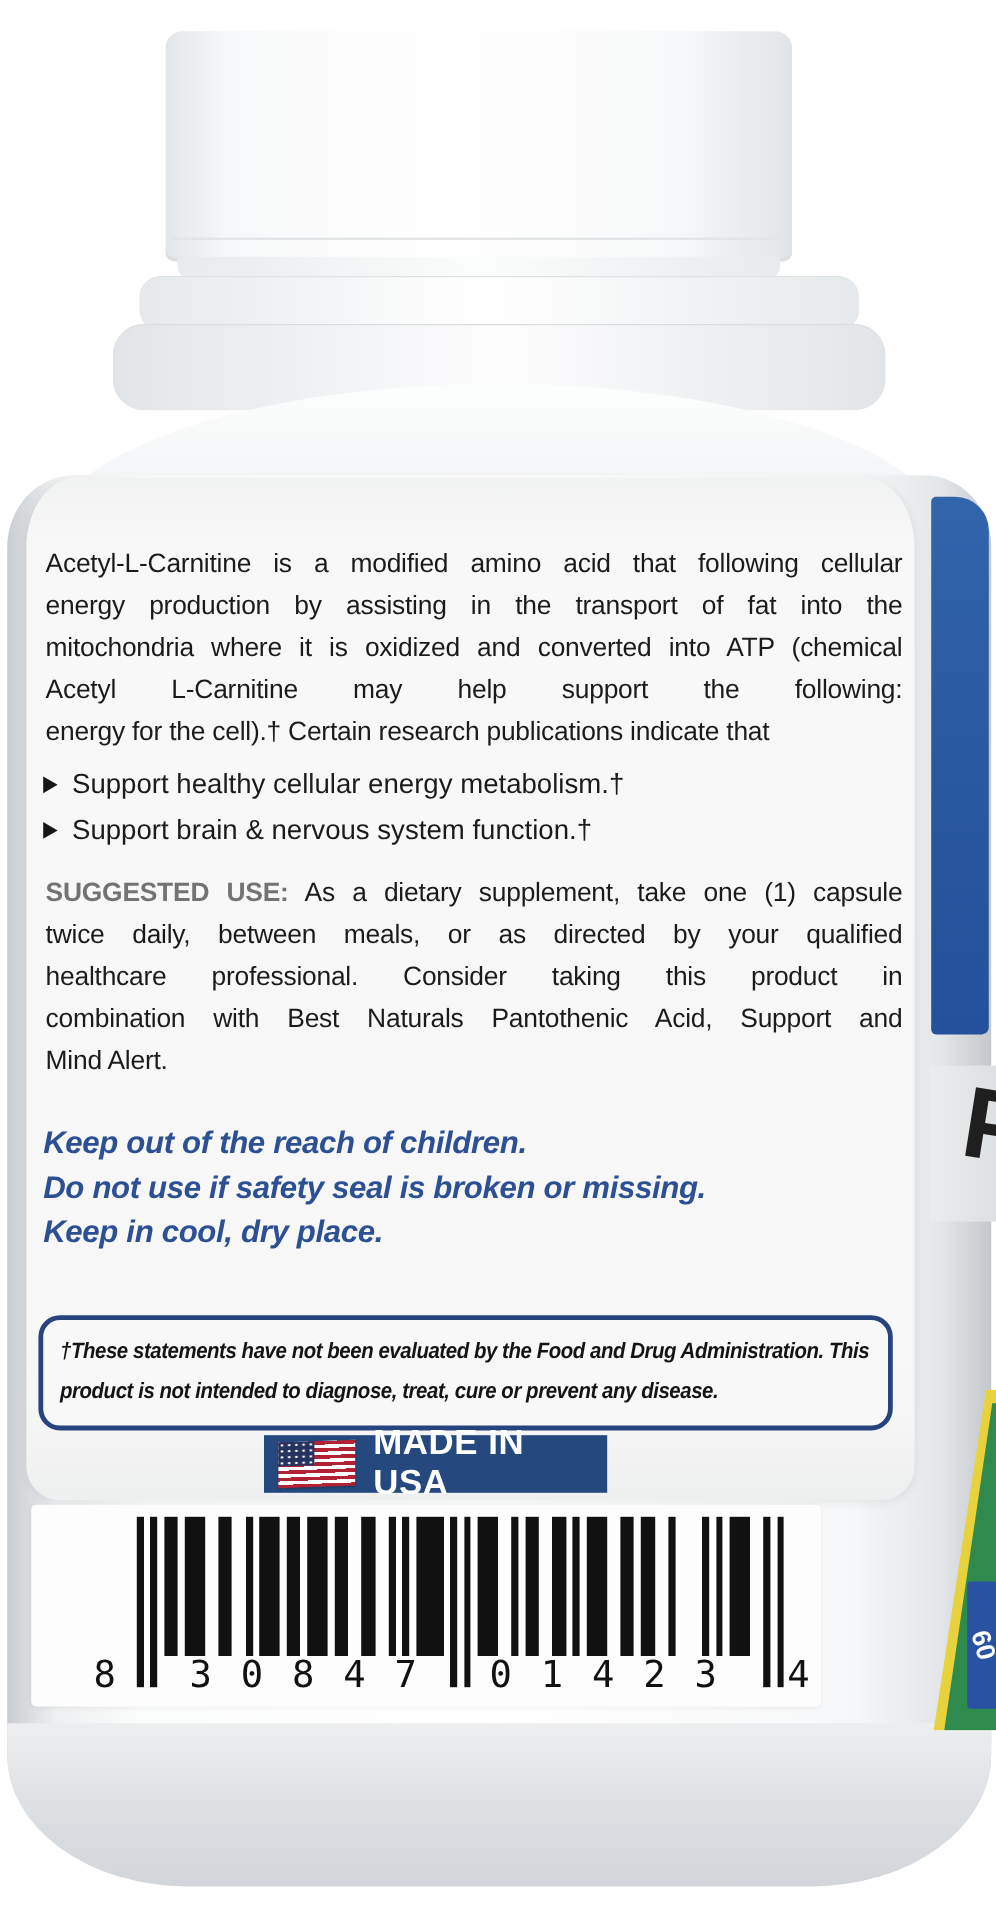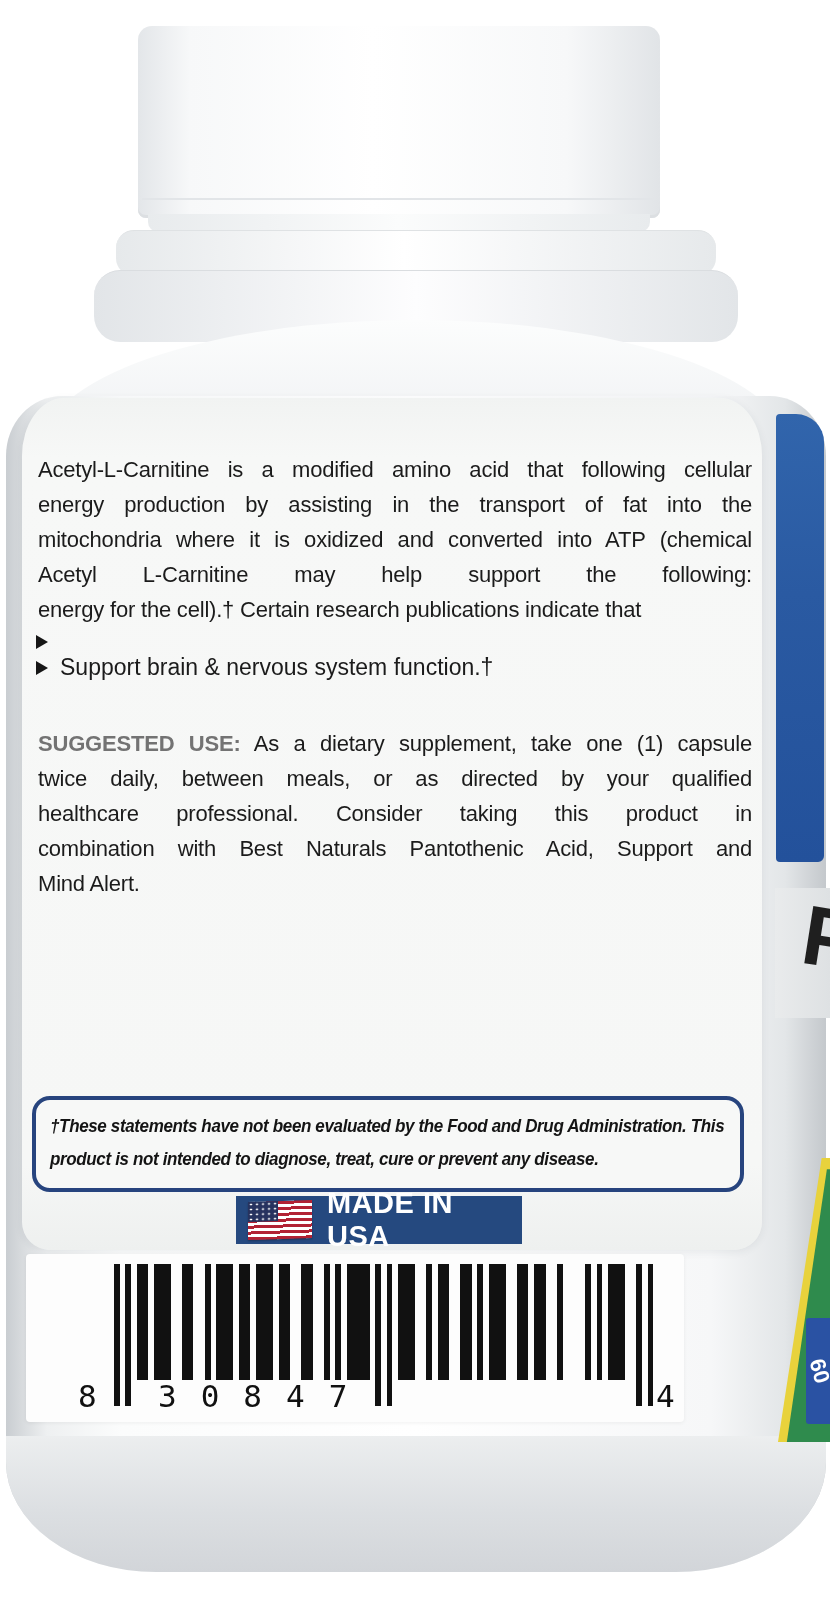--- a/index.html
+++ b/index.html
@@ -62,21 +62,21 @@
   .su-label{color:#737373;font-weight:700;}
   .warnings{position:absolute;left:36px;top:934px;width:714px;font-size:26px;line-height:37px;
        font-weight:700;font-style:italic;color:#2d4f93;letter-spacing:-.3px;}
   .disc-box{position:absolute;left:32px;top:1096px;width:712px;height:96px;border:4px solid #27447e;
        border-radius:18px;background:#f7f8f7;padding:9px 14px;overflow:hidden;}
   .disc-inner{width:736px;transform:scaleX(.92);transform-origin:0 0;
        font-weight:700;font-style:italic;font-size:18.5px;line-height:33px;letter-spacing:-.4px;color:#141414;}
   .disc-inner div{white-space:nowrap;}
 
   
-  .badge{position:absolute;left:236px;top:1196px;width:286px;height:48px;background:#25497f;
+  .badge{position:absolute;left:220px;top:1196px;width:286px;height:48px;background:#25497f;
        display:flex;align-items:center;padding-left:12px;}
   .flag{width:64px;height:38px;position:relative;flex:none;
        background:repeating-linear-gradient(180deg,#b22234 0 3px,#ffffff 3px 5.9px);
        transform:skewY(-2deg);box-shadow:0 1px 2px rgba(0,0,0,.3);}
   .flag::after{content:"";position:absolute;left:0;top:0;width:30px;height:20px;background:#27335f;
        background-image:radial-gradient(#ffffff 1.1px,transparent 1.3px);background-size:6px 5px;}
   .badge-text{color:#ffffff;font-weight:700;font-size:29px;letter-spacing:.5px;margin-left:15px;}
 
   
   .barcode-box{position:absolute;left:26px;top:1254px;width:658px;height:168px;background:#fdfdfd;
@@ -124,20 +124,21 @@
       <div class="jline">energy production by assisting in the transport of fat into the</div>
       <div class="jline">mitochondria where it is oxidized and converted into ATP (chemical</div>
       <div class="jline">Acetyl L-Carnitine may help support the following:</div>
       <div class="jline">energy for the cell).†  Certain research publications indicate that</div>
     </div>
 
   <div class="benefits txt">
 
   <div class="benefit">
       <span class="tri"></span>
+      <span>Support healthy cellular energy metabolism.†</span>
     </div>
       <div class="benefit">
       <span class="tri"></span>
       <span>Support brain &amp; nervous system function.†</span>
     </div>
     </div>
 
   <div class="p2 txt">
     <div class="jline su-first">
       <span class="su-label">SUGGESTED USE:</span>
@@ -145,20 +146,26 @@
     </div>
     <div class="jlist">
 
     <div class="jline">twice daily, between meals, or as directed by your qualified</div>
         <div class="jline">healthcare professional. Consider taking this product in</div>
         <div class="jline">combination with Best Naturals Pantothenic Acid, Support and</div>
         <div class="jline">Mind Alert.</div>
       </div>
   </div>
 
+  <div class="warnings">
+
+  <div>Keep out of the reach of children.</div>
+      <div>Do not use if safety seal is broken or missing.</div>
+      <div>Keep in cool, dry place.</div>
+    </div>
 
   <div class="disc-box">
     <div class="disc-inner">
 
     <div>†These statements have not been evaluated by the Food and Drug Administration. This</div>
         <div>product is not intended to diagnose, treat, cure or prevent any disease.</div>
       </div>
   </div>
 
   <div class="badge">
@@ -223,16 +230,17 @@
         <div class="bar" style="width: 5.68421px;"></div>
         <div class="gap" style="width: 5.68421px;"></div>
         <div class="bar" style="width: 17.0526px;"></div>
         <div class="gap" style="width: 11.3684px;"></div>
         <div class="bar tall" style="width: 5.68421px;"></div>
         <div class="gap" style="width: 5.68421px;"></div>
         <div class="bar tall" style="width: 5.68421px;"></div>
       </div>
     <div class="bc-digit bd-left">8</div>
     <div class="bc-digit bd-g1">30847</div>
+    <div class="bc-digit bd-g2">01423</div>
     <div class="bc-digit bd-right">4</div>
   </div>
 
 </div>
 
 </body></html>

